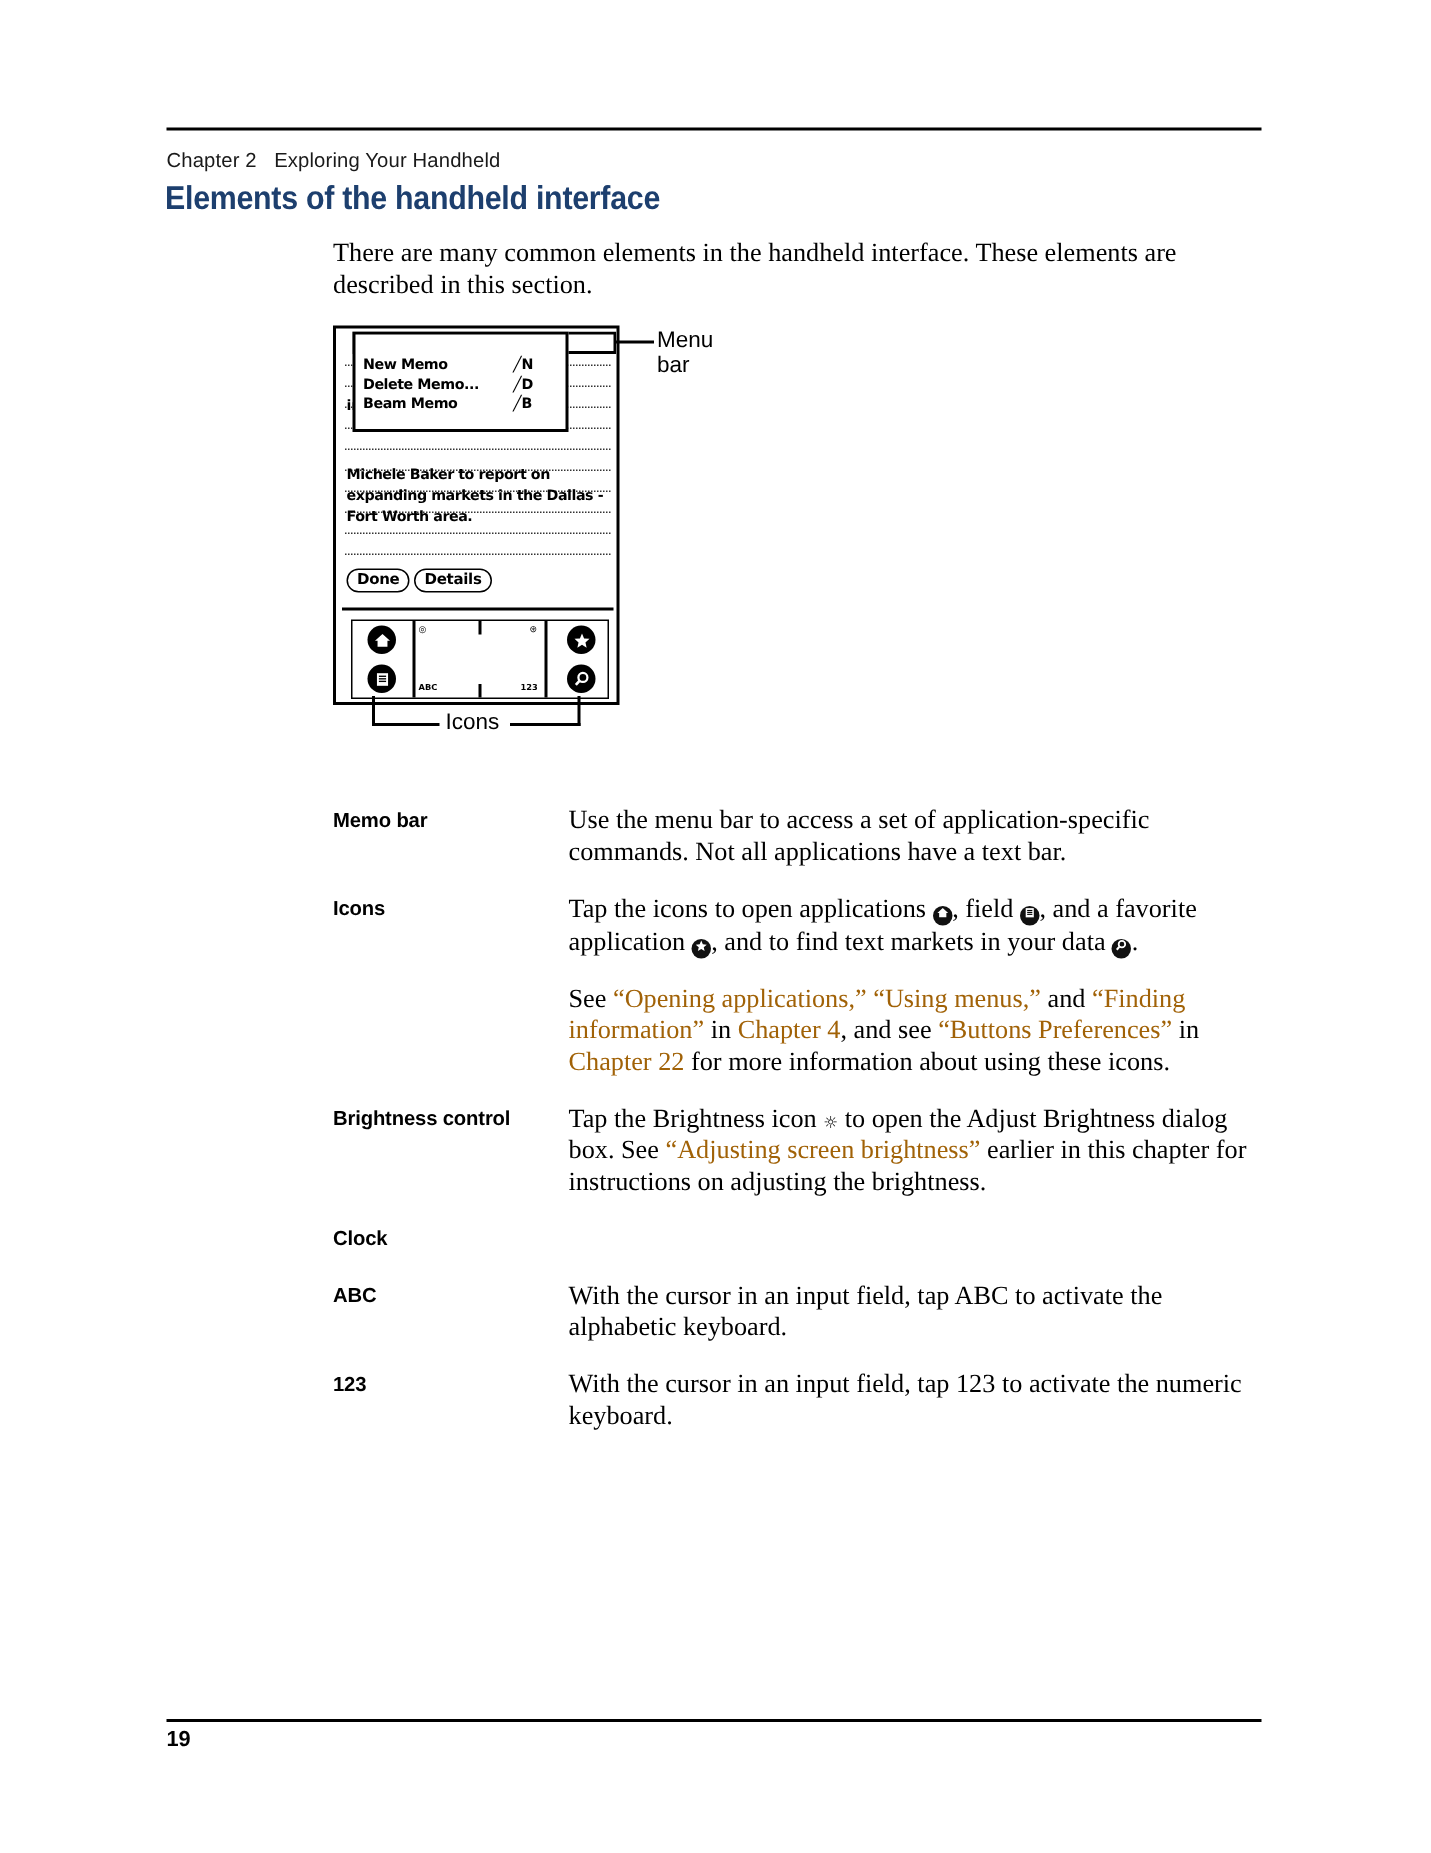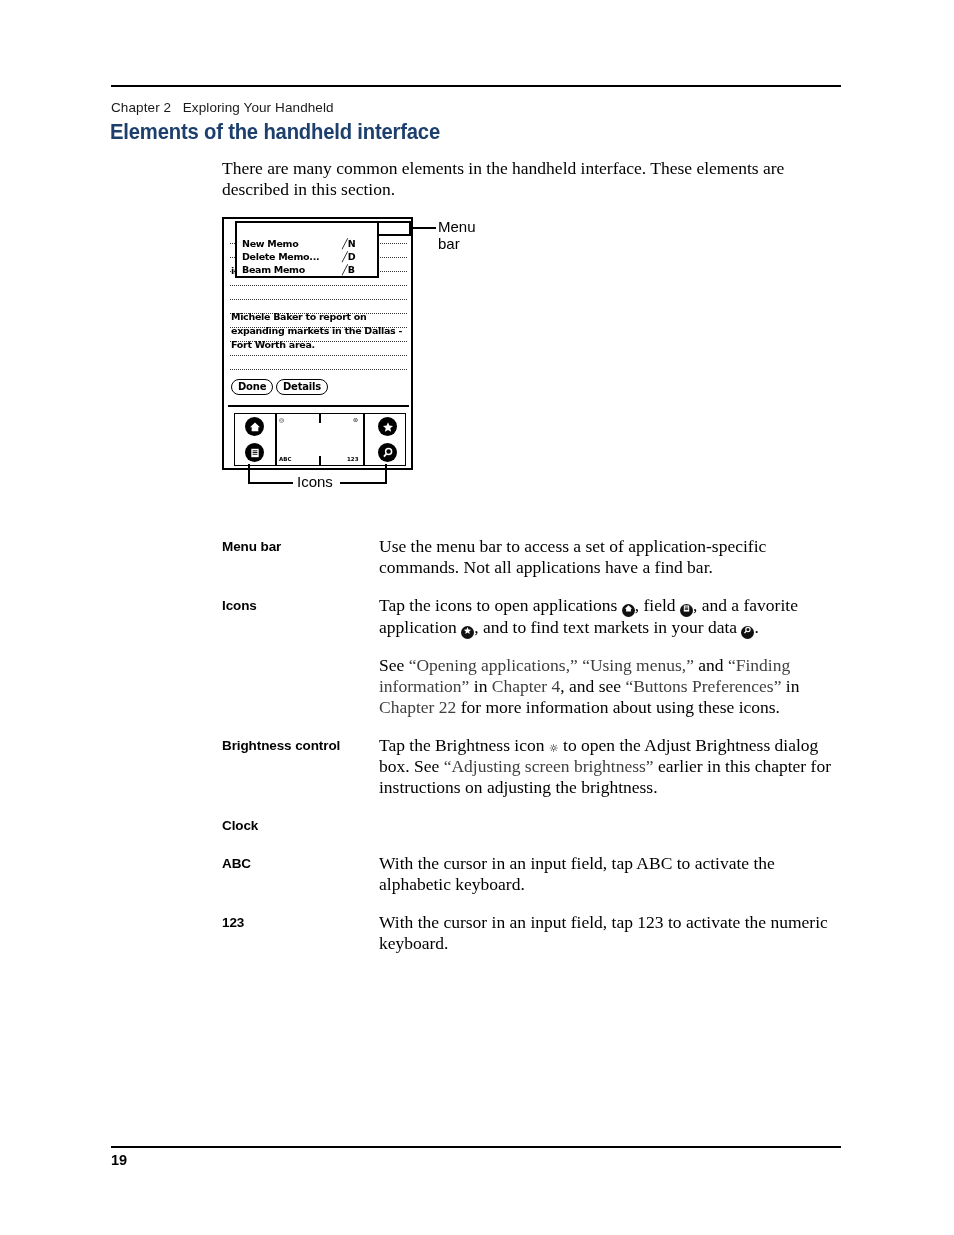--- a/index.html
+++ b/index.html
@@ -113,21 +113,21 @@
     color: #000;
     white-space: nowrap;
     letter-spacing: -0.3px;
   }
   
   .menu-panel {
     position: absolute;
     left: 9px;
     top: 0px;
     width: 144px;
-    height: 57px;
+    height: 67px;
     border: 2px solid #000;
     background: #fff;
     box-sizing: border-box;
     text-decoration: underline;
   }
   .menu-bar-row {
     position: absolute;
     left: 9px;
     top: 0px;
     width: 176px;
@@ -271,21 +271,21 @@
   }
   .desc {
     flex: 1 1 auto;
     font-size: 17.5px;
     line-height: 21px;
     color: #000;
   }
   .desc p { margin: 0; }
   .desc p + p { margin-top: 16px; }
   a.lnk, .lnk {
-    color: #404040;
+    color: #a16207;
     text-decoration: none;
   }
   
   .glyph {
     display: inline-block;
     width: 13px;
     height: 13px;
     border-radius: 50%;
     background: #111;
     color: #fff;
@@ -435,23 +435,23 @@
     <div class="lead" style="left:26px; top:247px; width:2px; height:20px;"></div>
     <div class="lead" style="left:26px; top:265px; width:45px; height:2px;"></div>
     <div class="lead" style="left:163px; top:247px; width:2px; height:20px;"></div>
     <div class="lead" style="left:118px; top:265px; width:47px; height:2px;"></div>
     <div class="callout-label" style="left:75px; top:256px;">Icons</div>
   </div>
 
   <div class="deflist">
 
     <div class="defrow" style="margin-bottom:17px;">
-      <div class="term">Menu bar</div>
+      <div class="term">Memo bar</div>
       <div class="desc">
-        <p><span>Use the menu bar to access a set of application-specific commands. Not all applications have a find bar.</span></p>
+        <p><span>Use the menu bar to access a set of application-specific commands. Not all applications have a text bar.</span></p>
       </div>
     </div>
 
     <div class="defrow" style="margin-bottom:17px;">
       <div class="term">Icons</div>
       <div class="desc">
         <p><span>Tap the icons to open applications </span><span class="glyph"><svg width="9" height="9" viewBox="0 0 12 12">
                 <path d="M6 1.8 L10.8 6.3 L9.2 6.3 L9.2 10.1 L2.8 10.1 L2.8 6.3 L1.2 6.3 Z" fill="#fff"></path>
               </svg></span><span>, field </span><span class="glyph"><svg width="9" height="9" viewBox="0 0 12 12">
                 <rect x="2.4" y="1.9" width="7.2" height="8.2" fill="#fff"></rect>

